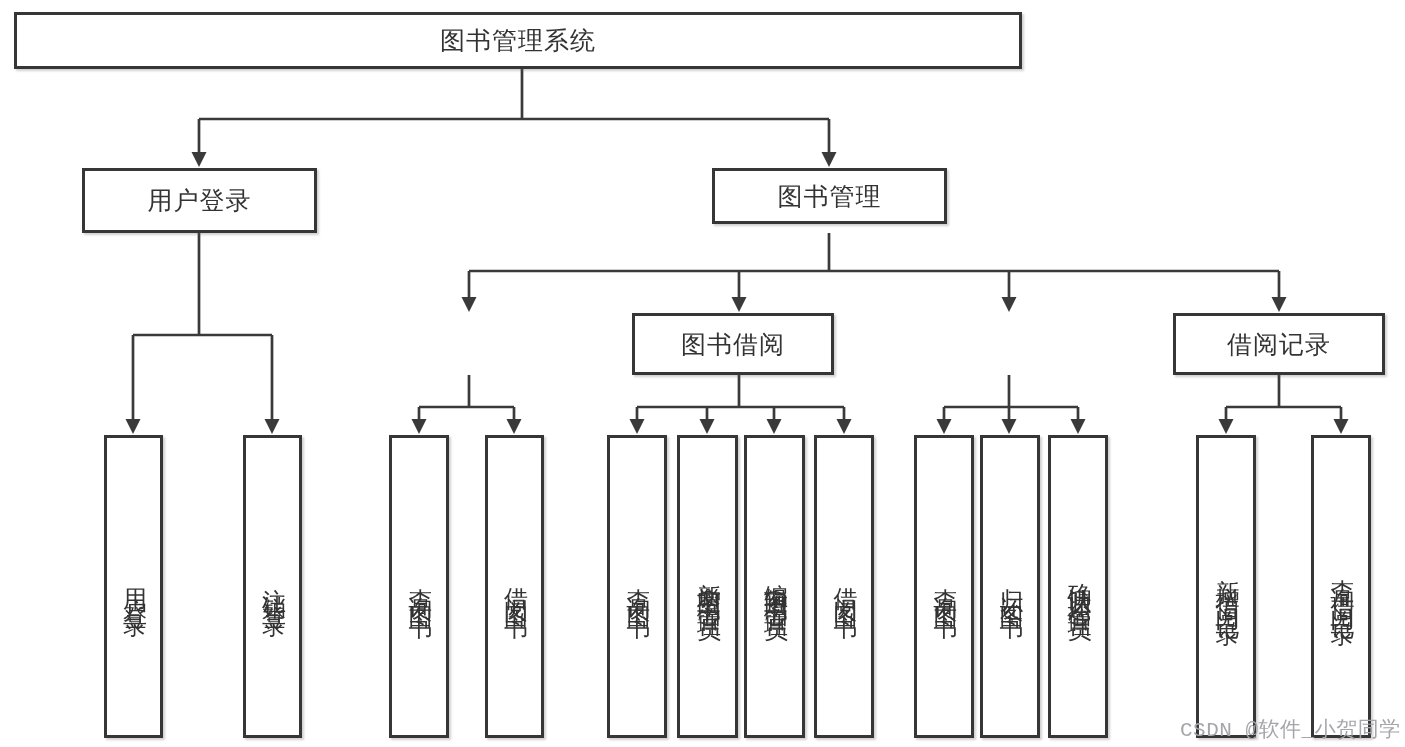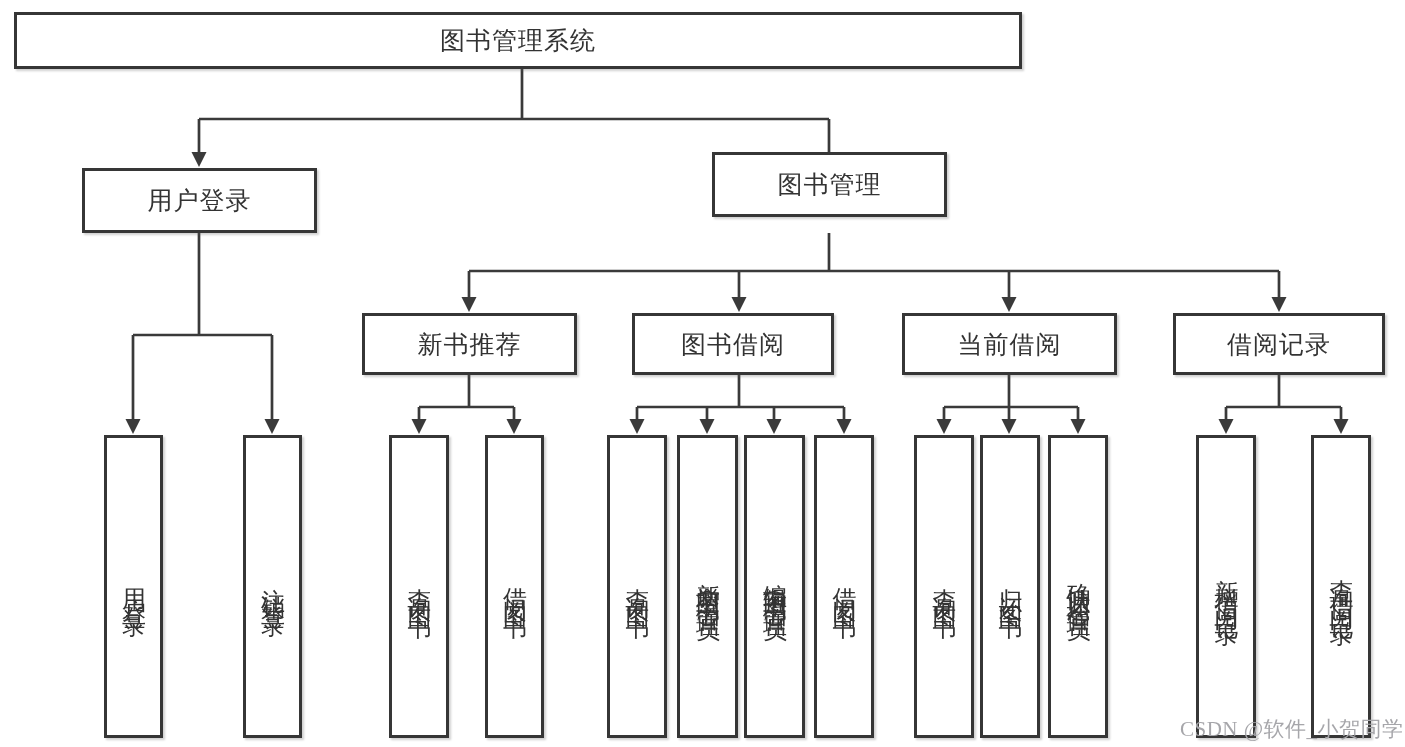--- a/index.html
+++ b/index.html
@@ -3,21 +3,21 @@
 <meta charset="utf-8">
 <style>
   :root{
     --line:#3a3a3a; --border:#363636; --text:#333333;
     --watermark:#a6a6aa; --background:#ffffff;
   }
   html,body{margin:0;padding:0;background:#fff;}
   .canvas{
     position:relative;width:1405px;height:747px;
     background:var(--background);
-    font-family:Liberation Serif, serif;
+    font-family:Liberation Mono, monospace;
     overflow:hidden;
   }
   svg.connectors{position:absolute;left:0;top:0;z-index:1;}
   svg.connectors path{stroke:var(--line);stroke-width:2.7;fill:none;}
   svg.connectors polygon{fill:var(--line);stroke:none;}
   .box{
     position:absolute;box-sizing:border-box;
     border:3px solid var(--border);background:#fff;
     display:flex;align-items:center;justify-content:center;
     z-index:2;box-shadow:1.5px 2px 2px rgba(90,90,90,.28);
@@ -82,32 +82,26 @@
     <polygon points="1333.5,419 1348.5,419 1341,434"></polygon>
   </svg>
 
   <div class="box" style="left:14px;top:12px;width:1008px;height:57px">
     <span class="lbl">图书管理系统</span>
   </div>
 
   <div class="box" style="left:82px;top:168px;width:235px;height:65px">
     <span class="lbl">用户登录</span>
   </div>
-  <div class="box" style="left:712px;top:152px;width:235px;height:65px">
+  <div class="box" style="left:712px;top:168px;width:235px;height:56px">
     <span class="lbl">图书管理</span>
   </div>
 
-  <div class="box" style="left:362px;top:313px;width:215px;height:62px">
-    <span class="lbl">新书推荐</span>
-  </div>
   <div class="box" style="left:632px;top:313px;width:202px;height:62px">
     <span class="lbl">图书借阅</span>
-  </div>
-  <div class="box" style="left:902px;top:313px;width:215px;height:62px">
-    <span class="lbl">当前借阅</span>
   </div>
   <div class="box" style="left:1173px;top:313px;width:212px;height:62px">
     <span class="lbl">借阅记录</span>
   </div>
 
   <div class="vbox" style="left:104px;width:59px">
     <span class="vlbl">用户登录</span>
   </div>
   <div class="vbox" style="left:243px;width:59px">
     <span class="vlbl">注销登录</span>

